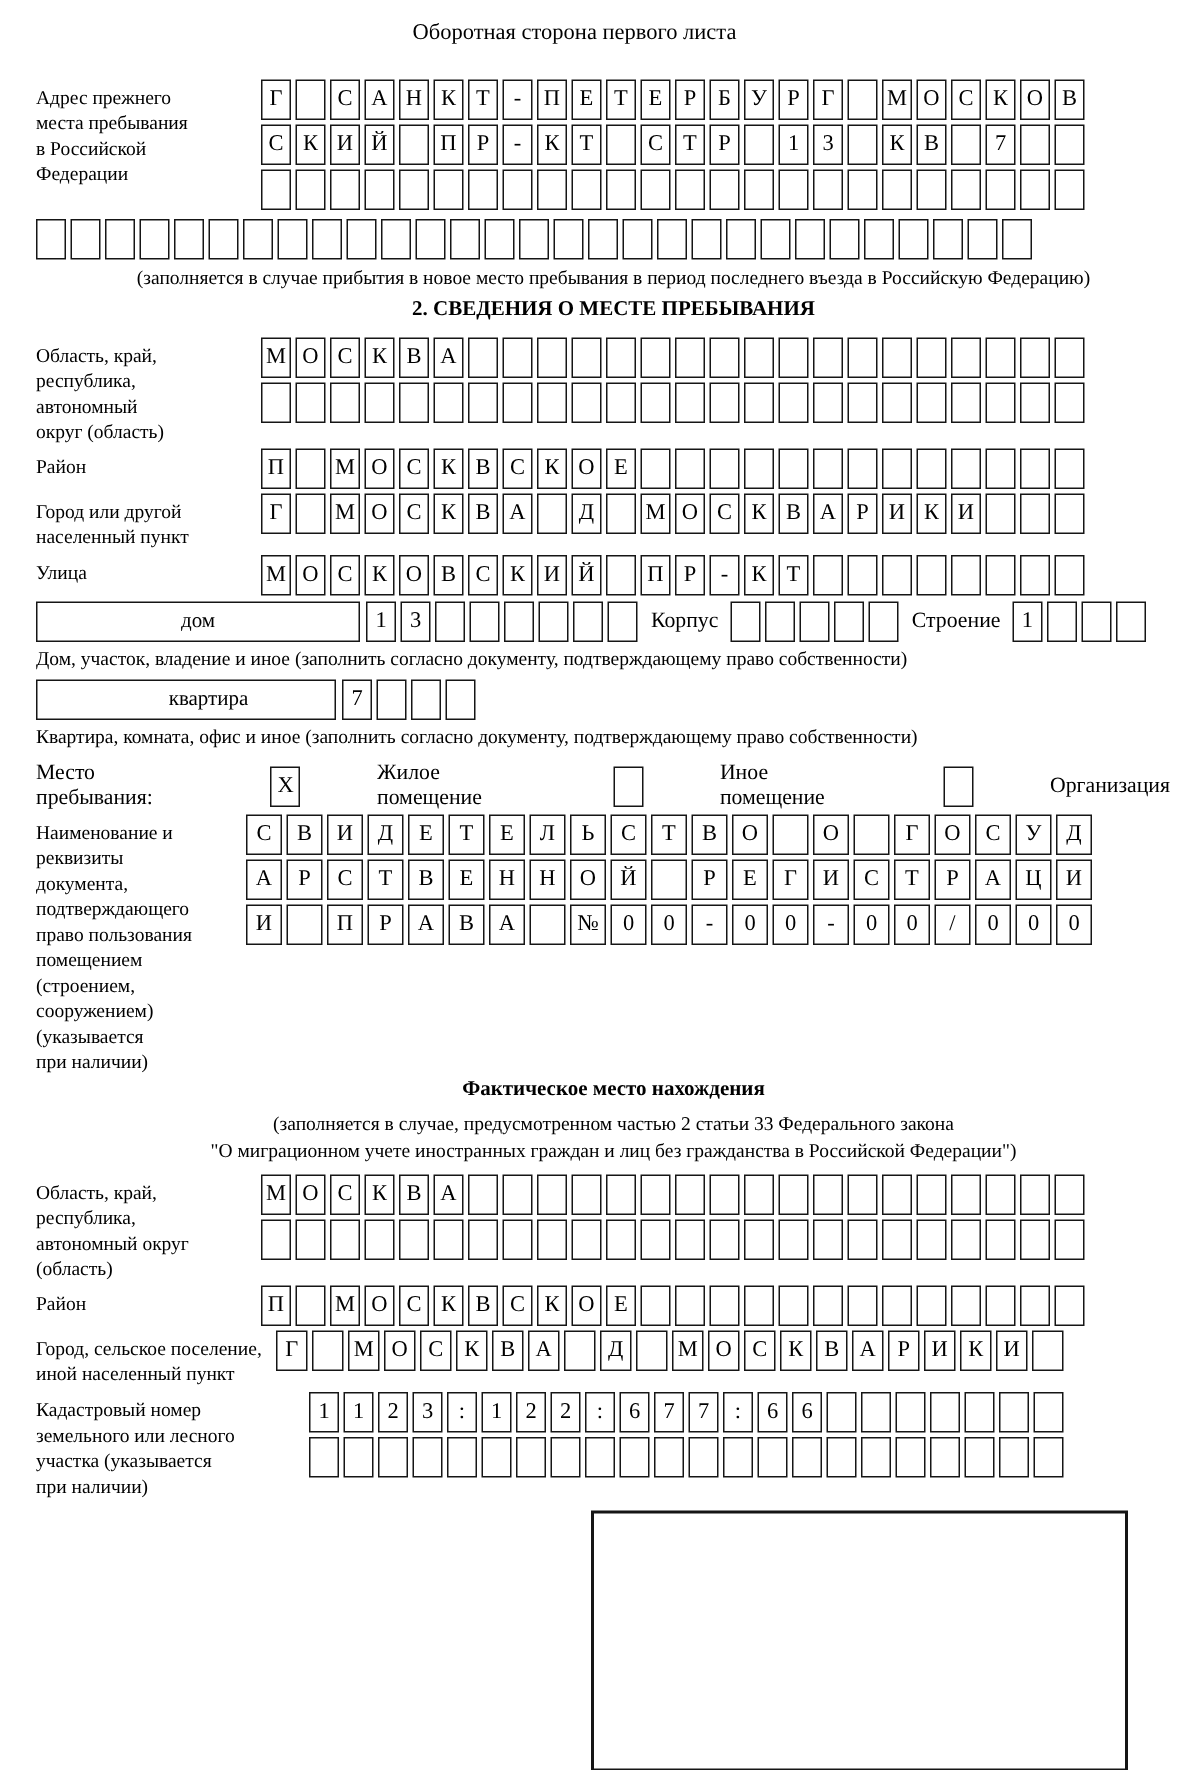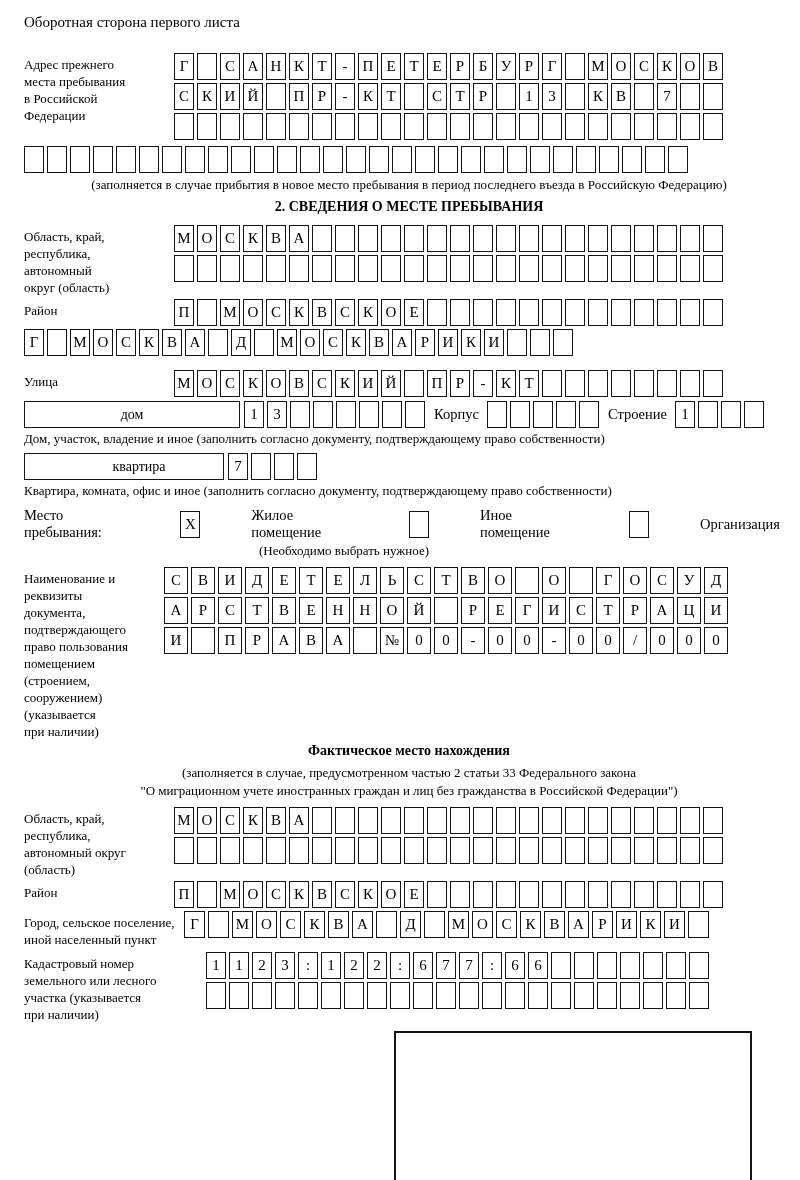--- a/index.html
+++ b/index.html
@@ -1,20 +1,20 @@
 <!DOCTYPE html>
 <html><head>
 <meta charset="utf-8">
 <style>
   * { box-sizing: border-box; margin: 0; padding: 0; }
   html,body { background:#ffffff; }
   body { width:800px; font-family:"Liberation Serif","DejaVu Serif",serif; color:#000; }
   .page { position:relative; width:800px; height:1180px; padding:14px 6px 0 24px; overflow:hidden; background:#fff; }
 
-  .top-note { text-align:left; font-size:15px; margin-right:52px; margin-bottom:22px; }
+  .top-note { text-align:center; font-size:15px; margin-right:52px; margin-bottom:22px; }
 
   .frow { display:flex; align-items:flex-start; margin-bottom:3px; }
   .flabel { flex:none; width:150px; font-size:13px; line-height:17px; white-space:pre-line; padding-top:3px; }
   .flabel.w140 { width:140px; }
   .flabel.w160 { width:160px; }
   .flabel.w182 { width:182px; }
   .cellcol { display:flex; flex-direction:column; }
   .cellcol .cells { margin-bottom:3px; }
 
   .cells { display:flex; height:27px; }
@@ -259,20 +259,22 @@
         <span class="cell"></span>
         <span class="cell"></span>
         <span class="cell"></span>
         <span class="cell"></span>
         <span class="cell"></span>
         <span class="cell"></span>
       </div>
   </div>
 
   <div class="frow" style="min-height:38px;">
+    <div class="flabel">Город или другой
+населенный пункт</div>
     <div class="cells">
         <span class="cell">Г</span>
         <span class="cell"></span>
         <span class="cell">М</span>
         <span class="cell">О</span>
         <span class="cell">С</span>
         <span class="cell">К</span>
         <span class="cell">В</span>
         <span class="cell">А</span>
         <span class="cell"></span>
@@ -367,21 +369,20 @@
 
   <div class="mesto">
     <span class="mlabel">Место пребывания:</span>
     <span class="cell">X</span>
     <span class="mopt">Жилое помещение</span>
     <span class="cell"></span>
     <span class="mopt">Иное помещение</span>
     <span class="cell"></span>
     <span class="mopt">Организация</span>
   </div>
-  <div class="note choose-note">(Необходимо выбрать нужное)</div>
 
   <div class="frow" style="min-height:112px;">
     <div class="flabel w140">Наименование и реквизиты
 документа, подтверждающего
 право пользования
 помещением (строением,
 сооружением) (указывается
 при наличии)</div>
     <div class="cellcol cw24">
       <div class="cells">

